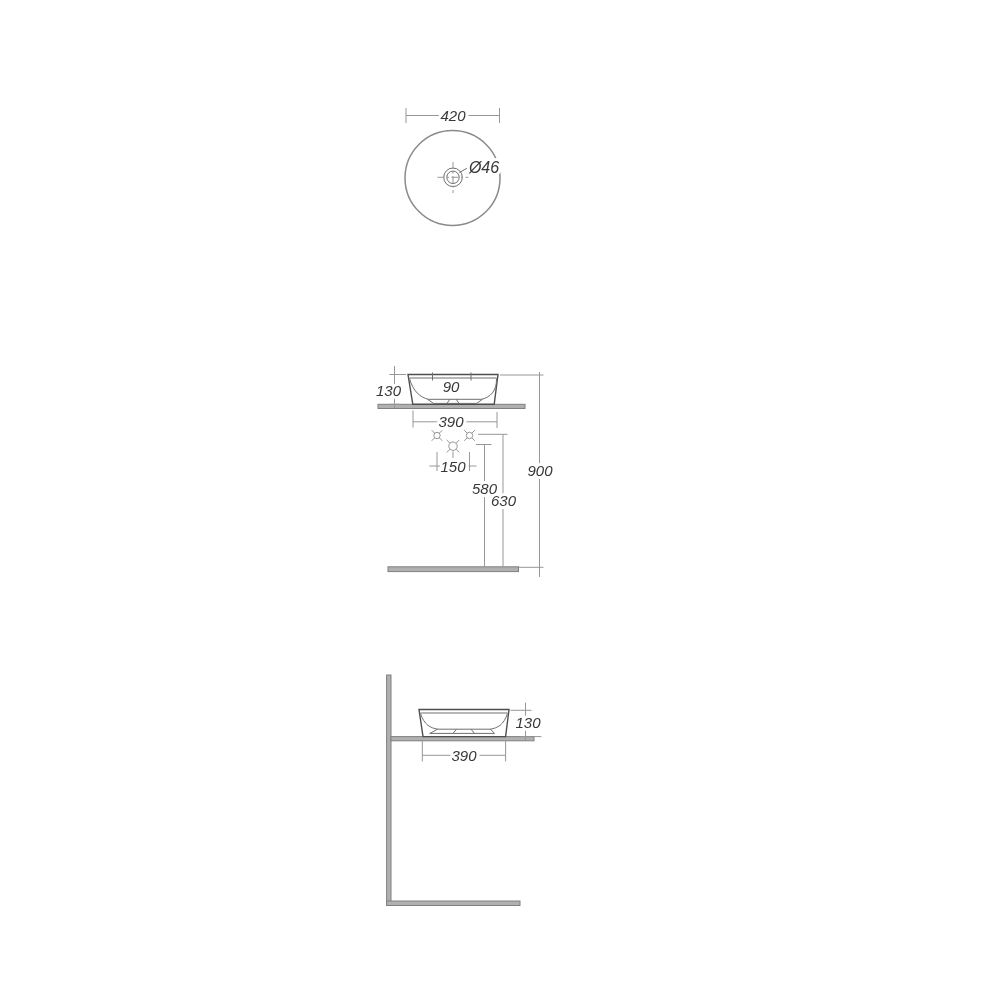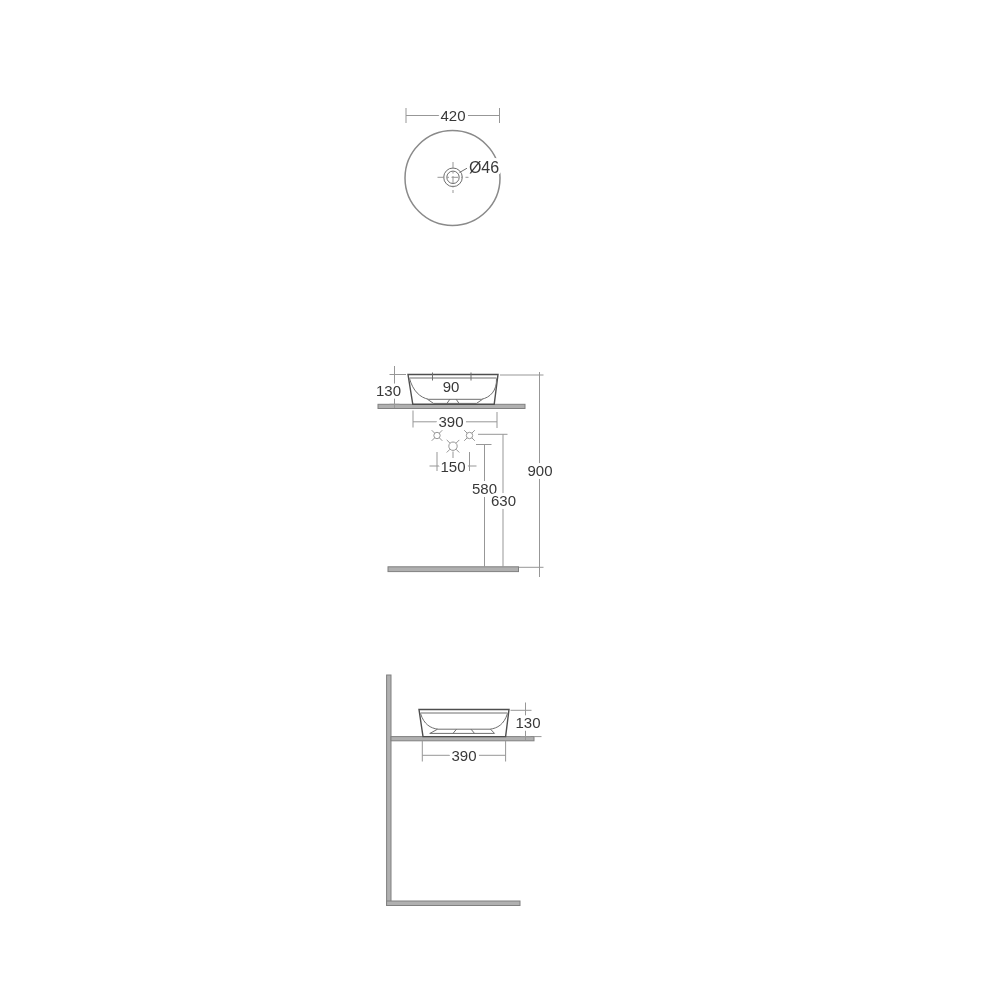--- a/index.html
+++ b/index.html
@@ -3,21 +3,21 @@
 <meta charset="utf-8">
 <style>
   html, body {
     margin: 0;
     padding: 0;
     background: #ffffff;
     width: 1000px;
     height: 1000px;
     font-family: "Liberation Sans", sans-serif;
   }
-  .drawing-wrap { width: 1000px; height: 1000px; }
+  .drawing-wrap { width: 1000px; height: 1000px; font-style: italic; }
   .outline-f { stroke: #4e4e4e; stroke-width: 1.4; fill: #ffffff; }
   .rimline   { stroke: #8a8a8a; stroke-width: 1.5; fill: none; }
   .thin      { stroke: #6e6e6e; stroke-width: 1; fill: none; }
   .dim       { stroke: #979797; stroke-width: 1; fill: none; }
   .cdash     { stroke-dasharray: 7 2.5 2 2.5; }
   .bar       { fill: #b0b0b0; stroke: #808080; stroke-width: 1; }
 
   
   .dimtext {
     font-family: "Liberation Sans", sans-serif;

